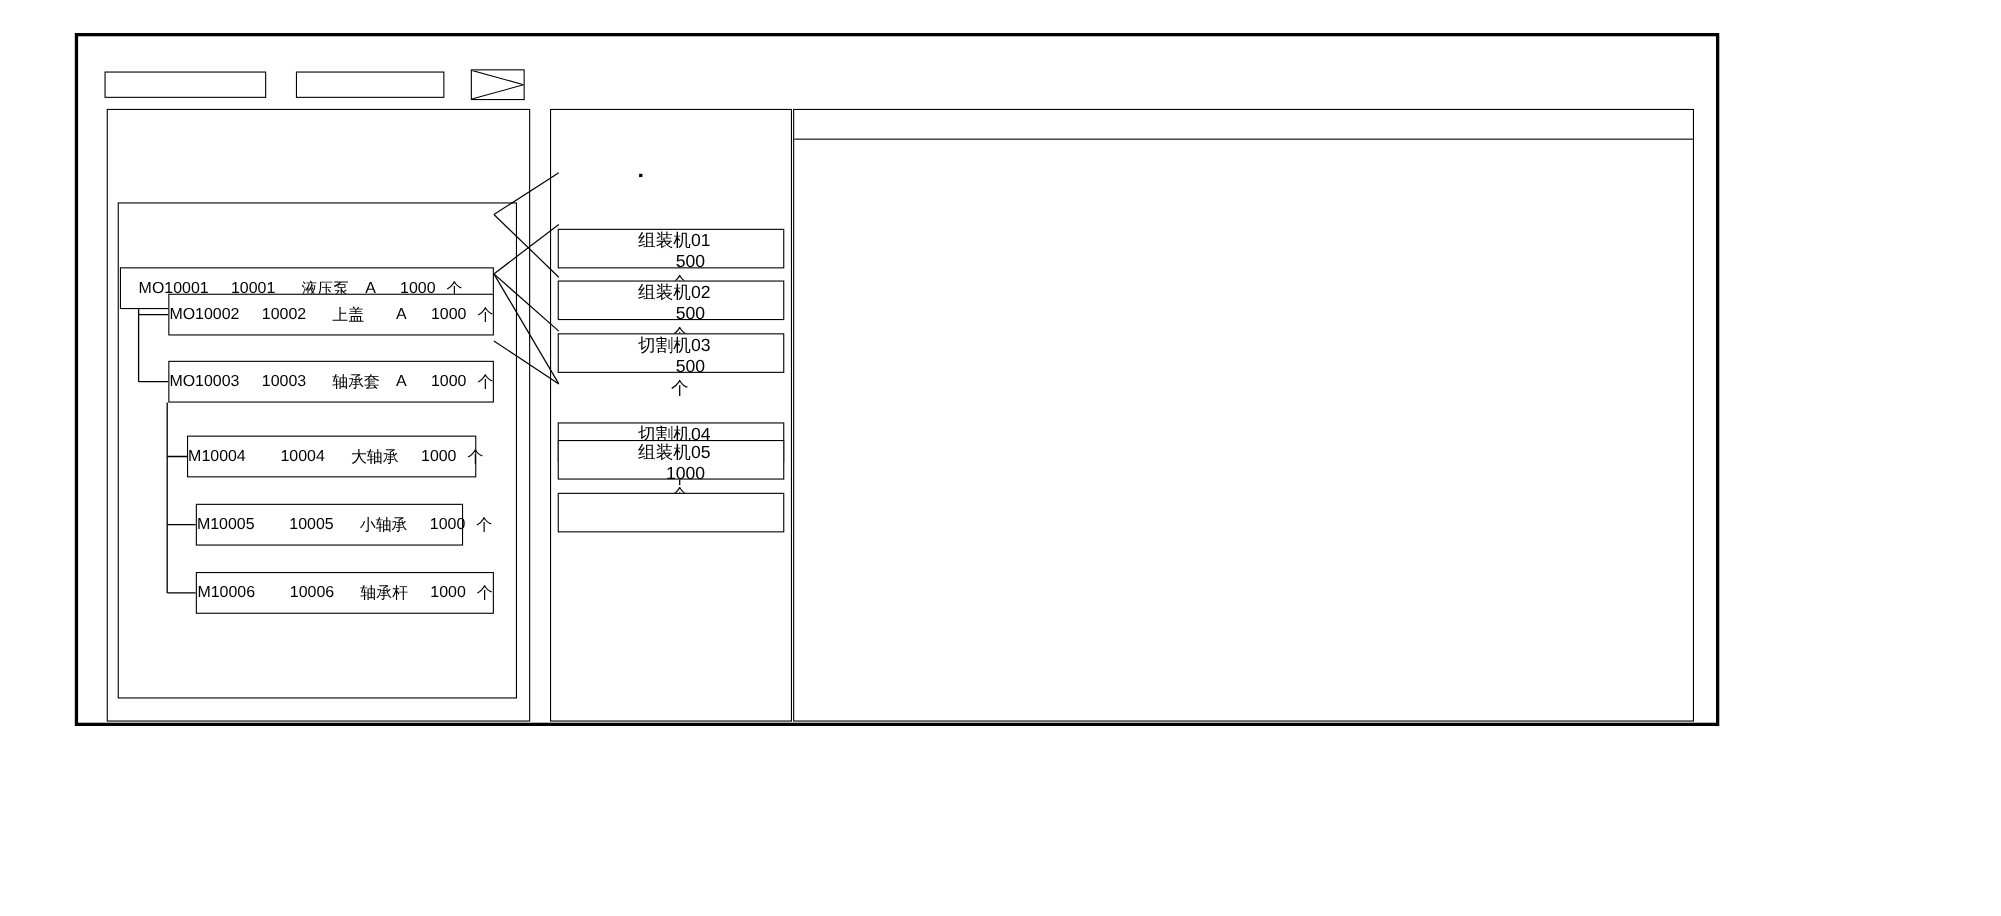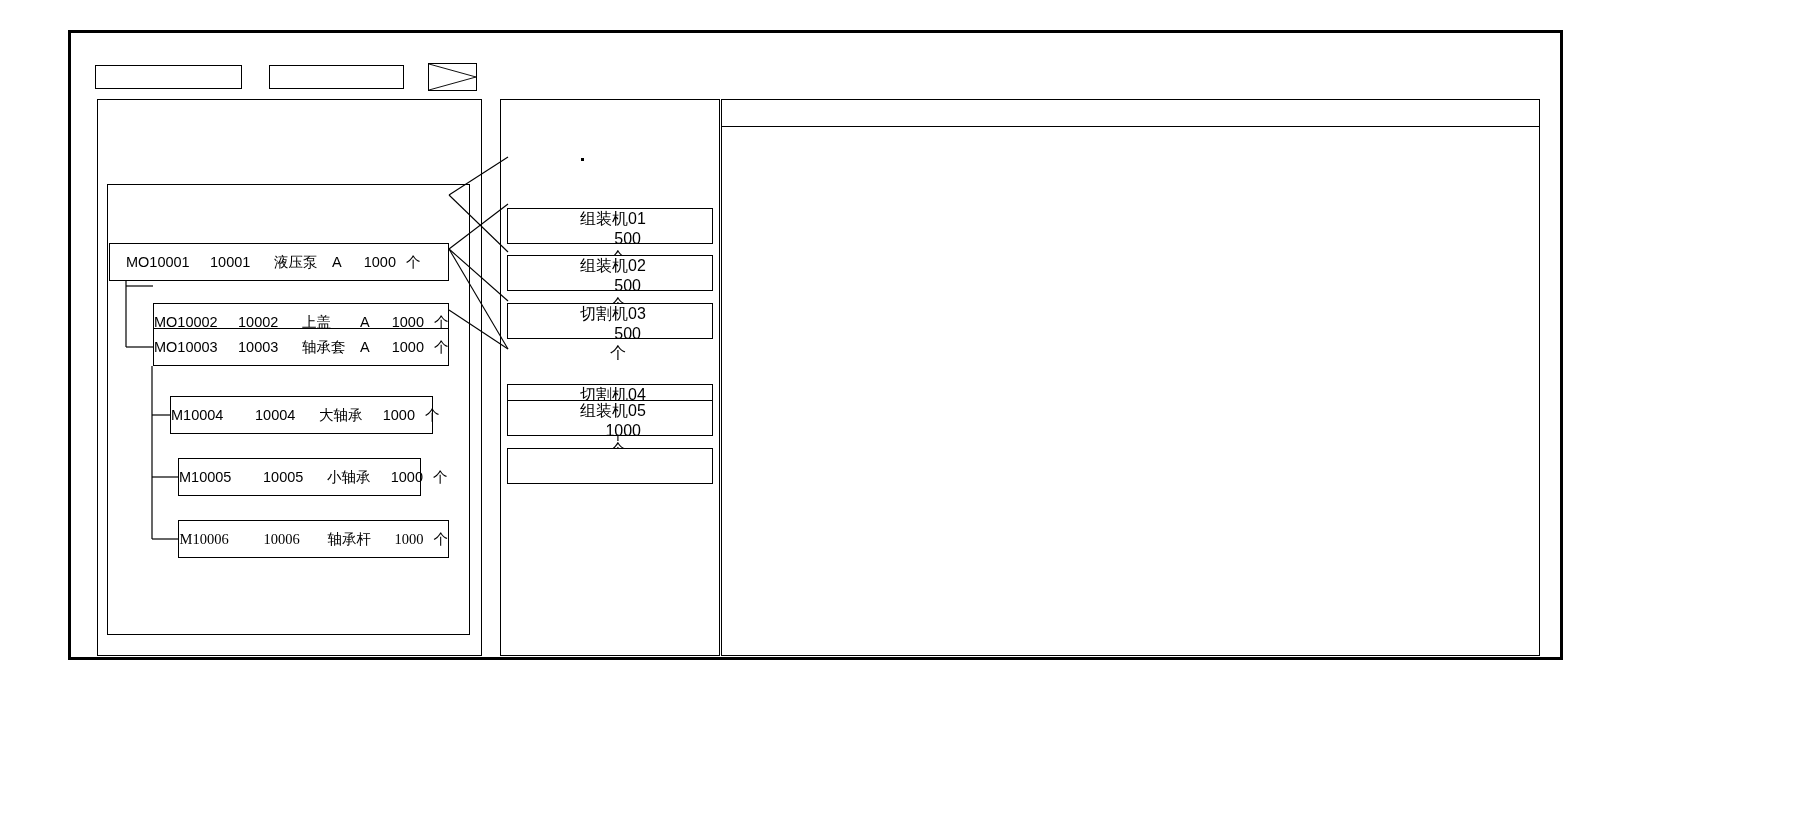--- a/index.html
+++ b/index.html
@@ -105,25 +105,25 @@
   .tree-row .cell { display: inline-block; }
   .tree-row .c-order { min-width: 74px; }
   .tree-row .c-code  { min-width: 52px; margin-left: 10px; }
   .tree-row .c-name  { min-width: 46px; margin-left: 12px; }
   .tree-row .c-cust  { min-width: 14px; margin-left: 12px; }
   .tree-row .c-qty   { min-width: 36px; margin-left: 14px; text-align: right; }
   .tree-row .c-unit  { margin-left: 10px; }
   .tree-row .row-pad { width: 16px; }
 
   .tree-row.lvl0 { left: 1px;  top: 28px;  width: 340px; margin-top: 30px; }
-  .tree-row.lvl1a{ left: 45px; top: 82px;  width: 296px; margin-top: 36px; }
+  .tree-row.lvl1a{ left: 45px; top: 82px;  width: 296px; }
   .tree-row.lvl1b{ left: 45px; top: 143px; width: 296px; }
   .tree-row.lvl2a{ left: 62px; top: 211px; width: 263px; }
   .tree-row.lvl2b{ left: 70px; top: 273px; width: 243px; }
-  .tree-row.lvl2c{ left: 70px; top: 335px; width: 271px; font-family: Liberation Serif, serif; }
+  .tree-row.lvl2c{ left: 70px; top: 335px; width: 271px; }
 
   
   #tree-connectors {
     position: absolute;
     left: 0; top: 0;
     width: 363px; height: 451px;
     pointer-events: none;
   }
 
   

